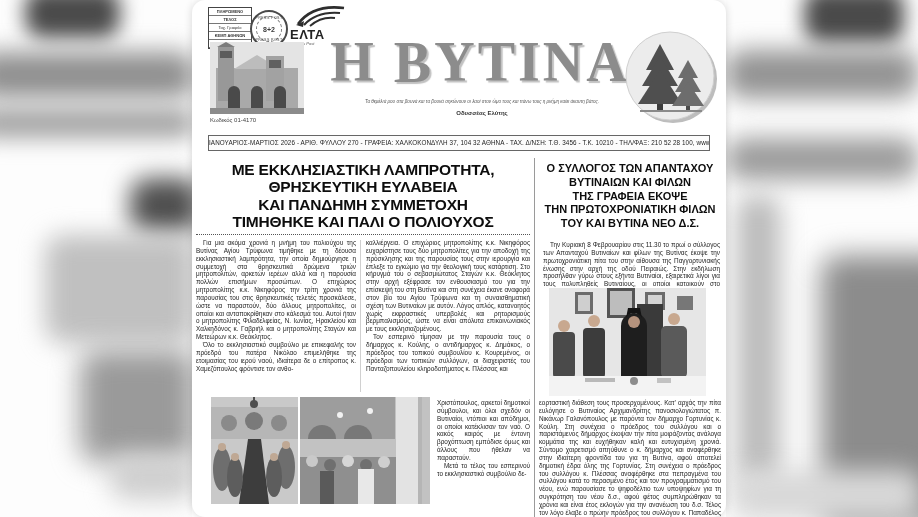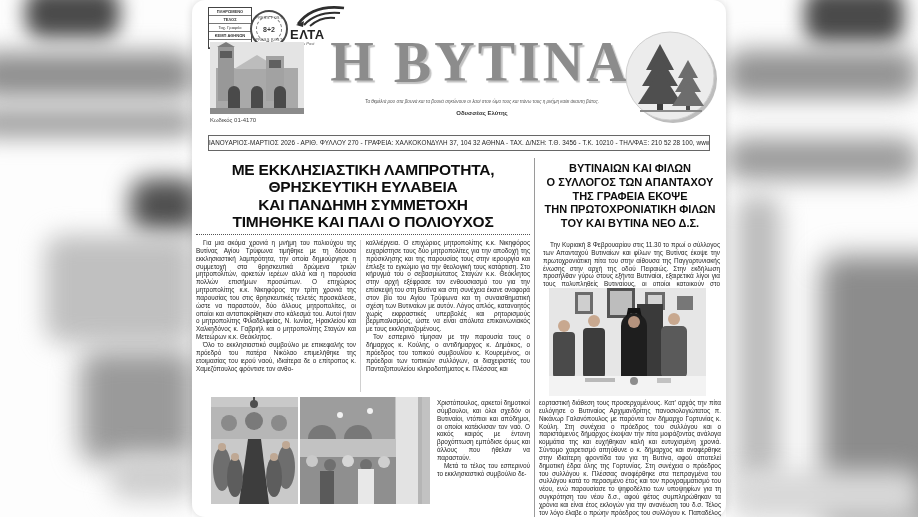--- a/index.html
+++ b/index.html
@@ -157,22 +157,22 @@
     <div class="abs dateline">ΙΑΝΟΥΑΡΙΟΣ-ΜΑΡΤΙΟΣ 2026 - ΑΡΙΘ. ΦΥΛΛΟΥ 270 - ΓΡΑΦΕΙΑ: ΧΑΛΚΟΚΟΝΔΥΛΗ 37, 104 32 ΑΘΗΝΑ - ΤΑΧ. Δ/ΝΣΗ: Τ.Θ. 3456 - Τ.Κ. 10210 - ΤΗΛ/ΦΑΞ: 210 52 28 100, www.vytina.info</div>
 
     <div class="abs headline-left">
       <div>ΜΕ ΕΚΚΛΗΣΙΑΣΤΙΚΗ ΛΑΜΠΡΟΤΗΤΑ,</div>
       <div>ΘΡΗΣΚΕΥΤΙΚΗ ΕΥΛΑΒΕΙΑ</div>
       <div>ΚΑΙ ΠΑΝΔΗΜΗ ΣΥΜΜΕΤΟΧΗ</div>
       <div>ΤΙΜΗΘΗΚΕ ΚΑΙ ΠΑΛΙ Ο ΠΟΛΙΟΥΧΟΣ</div>
     </div>
 
     <div class="abs headline-right">
+      <div>Ο ΣΥΛΛΟΓΟΣ ΤΩΝ ΑΠΑΝΤΑΧΟΥ</div>
       <div>ΒΥΤΙΝΑΙΩΝ ΚΑΙ ΦΙΛΩΝ</div>
-      <div>Ο ΣΥΛΛΟΓΟΣ ΤΩΝ ΑΠΑΝΤΑΧΟΥ</div>
       <div>ΤΗΣ  ΓΡΑΦΕΙΑ ΕΚΟΨΕ</div>
       <div>ΤΗΝ ΠΡΩΤΟΧΡΟΝΙΑΤΙΚΗ ΦΙΛΩΝ</div>
       <div>ΤΟΥ ΚΑΙ ΒΥΤΙΝΑ ΝΕΟ Δ.Σ.</div>
     </div>
 
     <div class="abs rule-main"></div>
     <div class="abs rule-dotted"></div>
     <div class="abs rule-col"></div>
 
     <div class="abs bodytext lcol1">

